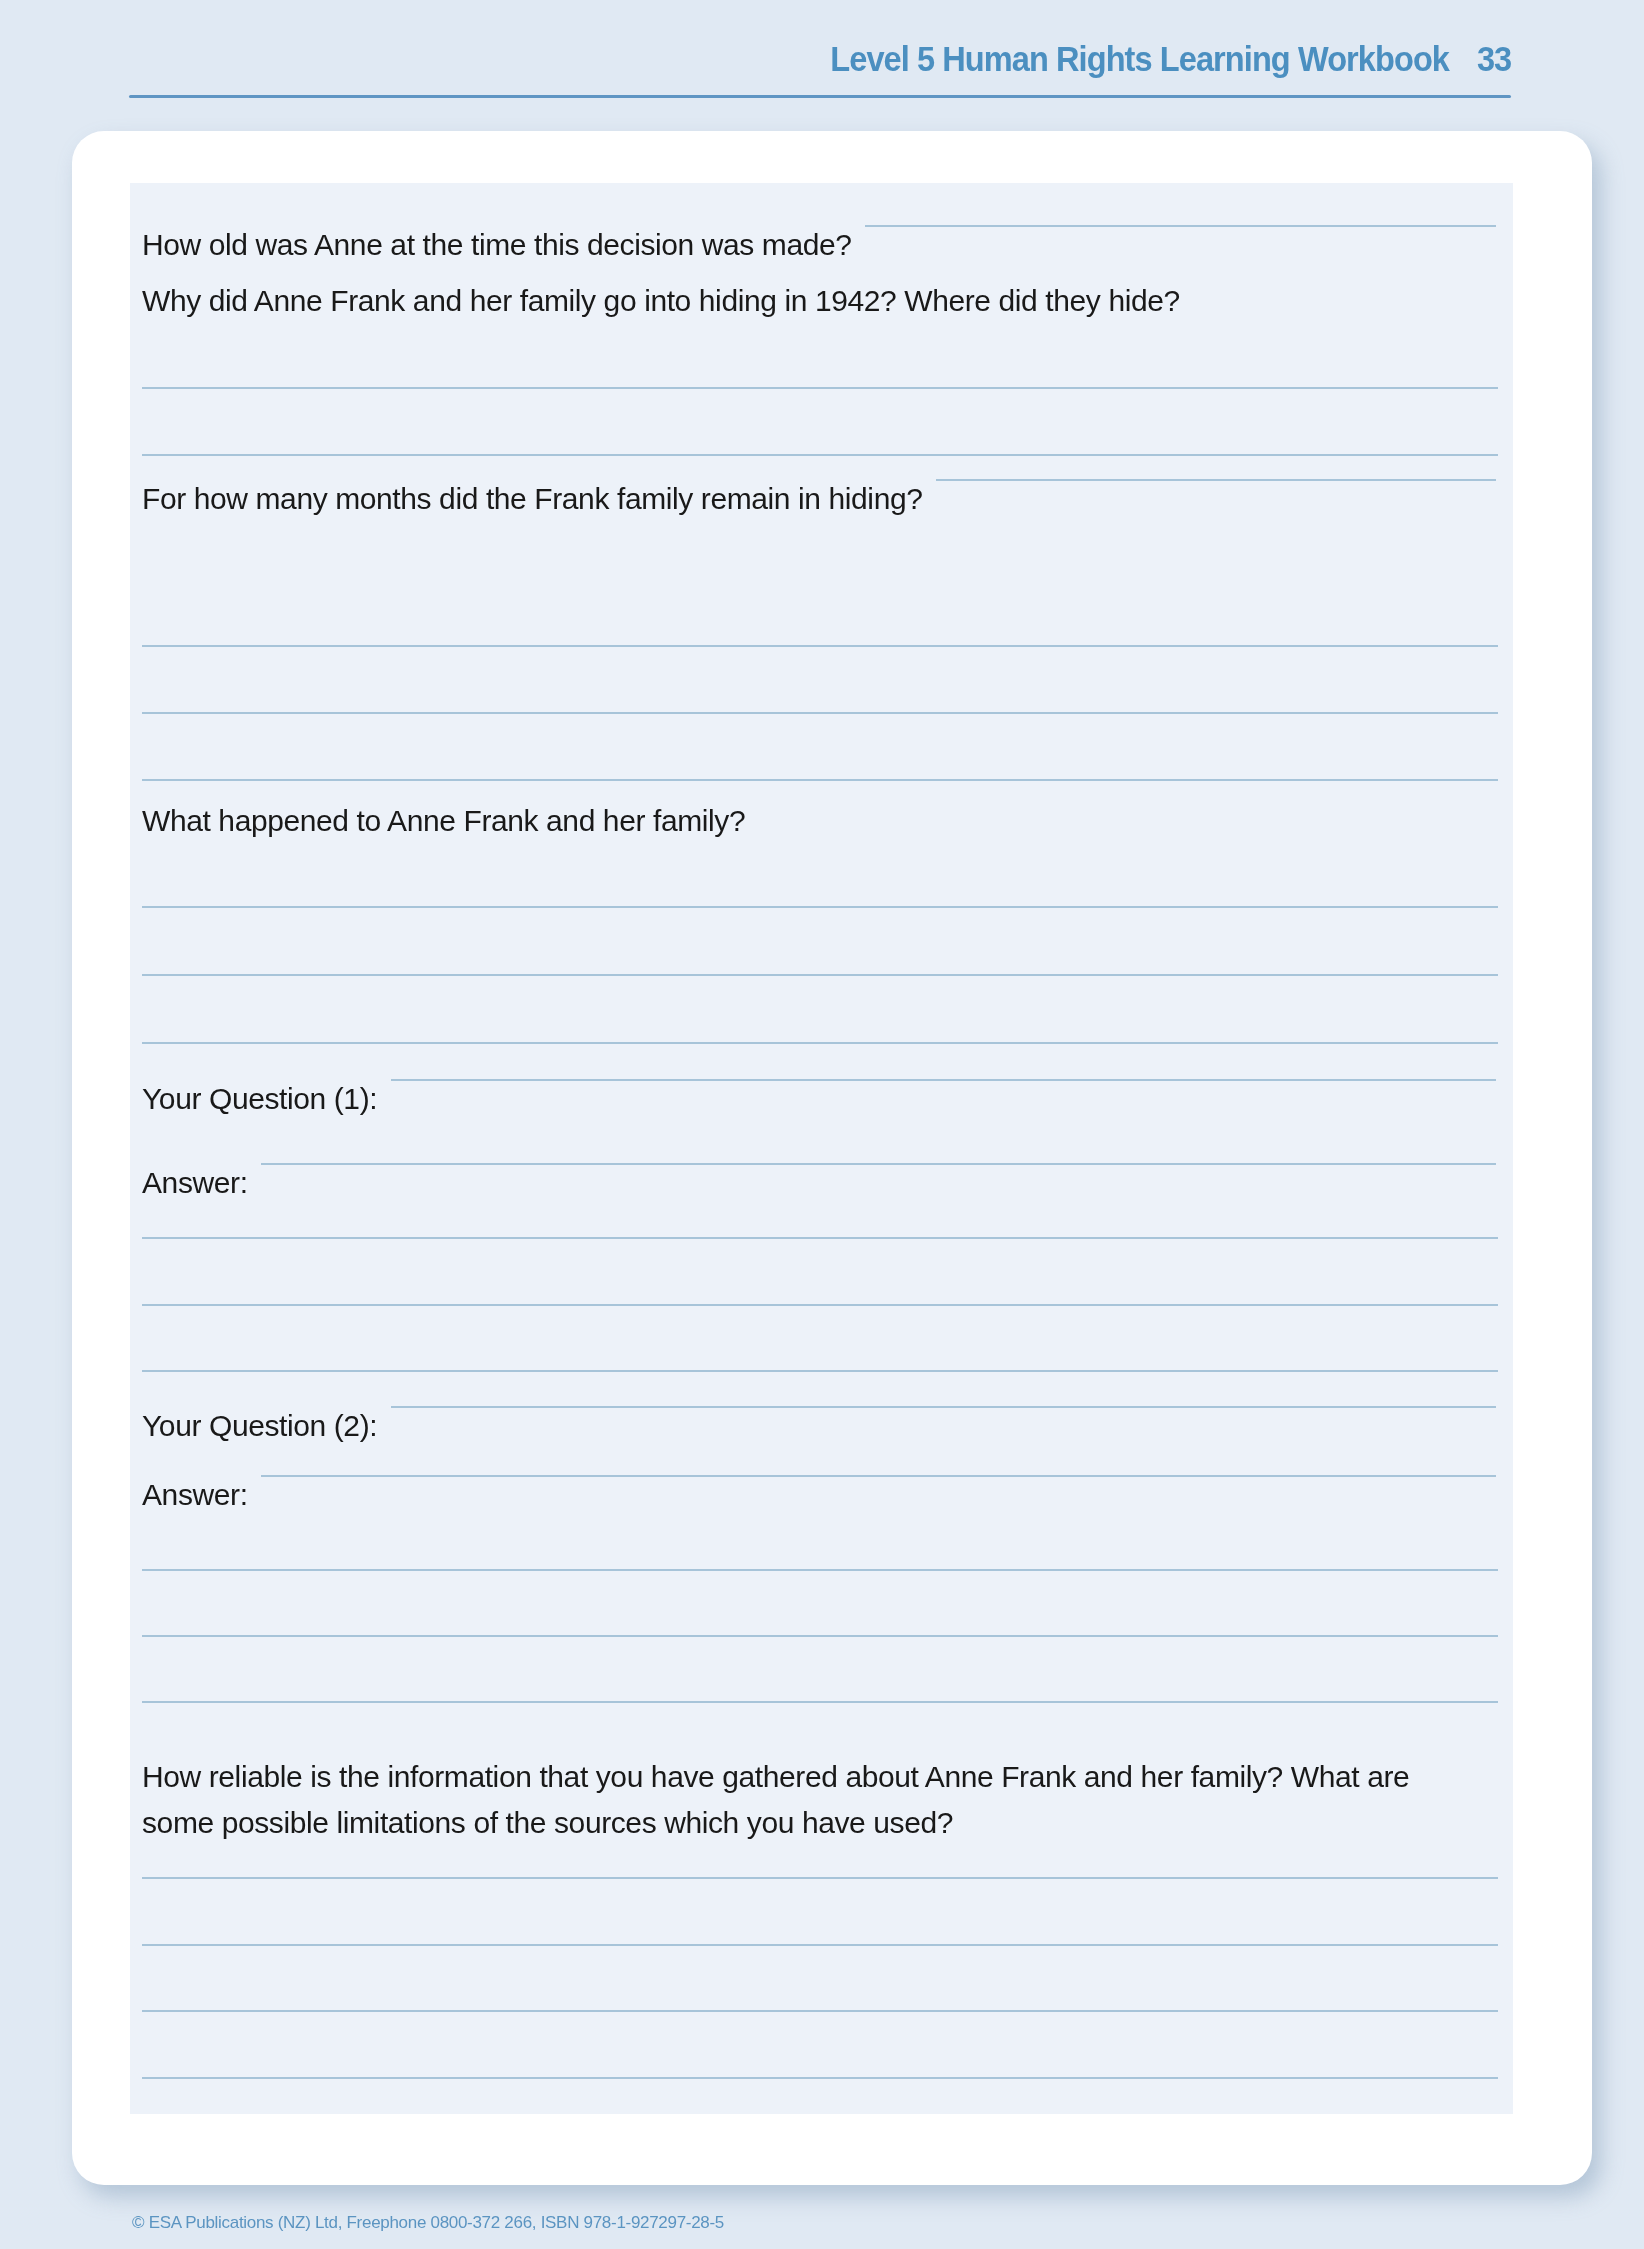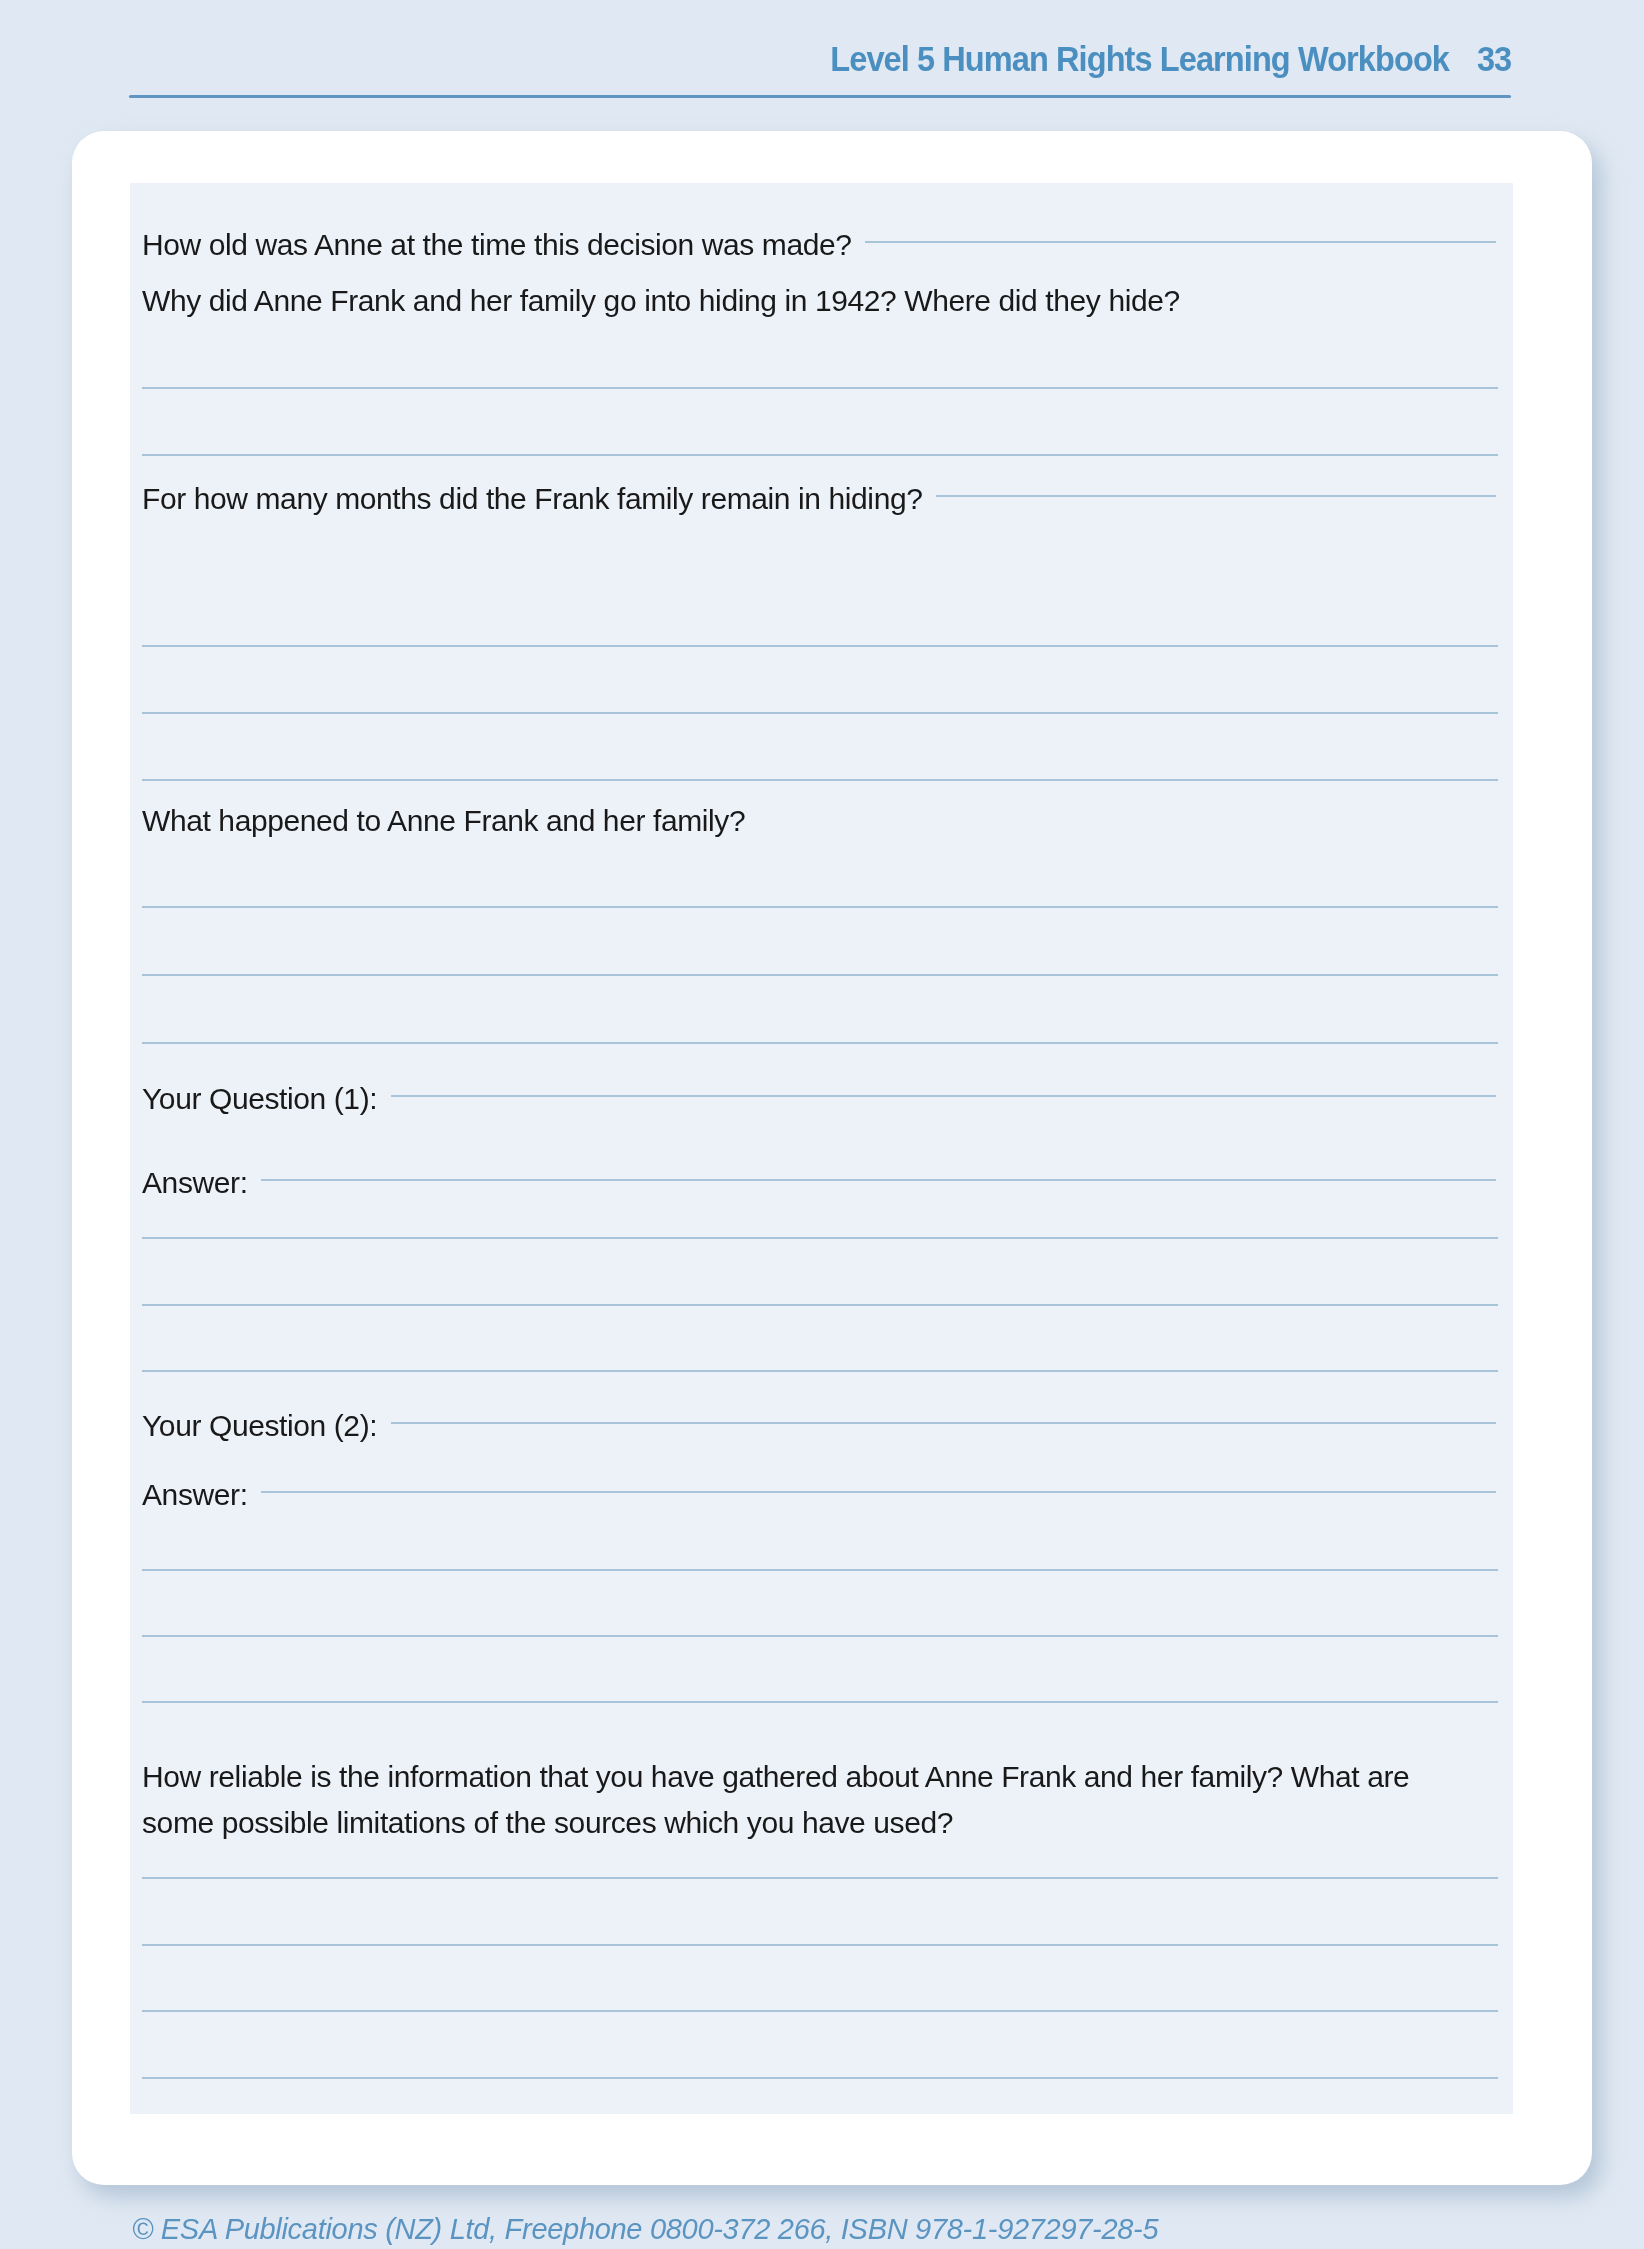--- a/index.html
+++ b/index.html
@@ -70,21 +70,21 @@
     height: 1931px;
     background: var(--panel-bg);
   }
 
   
   .row {
     position: absolute;
     left: 12px;
     right: 15px;
     display: flex;
-    align-items: center;
+    align-items: flex-start;
   }
   .q {
     font-size: 30px;
     line-height: 39px;
     letter-spacing: -0.4px;
     white-space: nowrap;
     color: var(--text-color);
   }
   .para {
     position: absolute;
@@ -109,22 +109,21 @@
     right: 15px;
     height: 0;
     border-top: 2.5px solid var(--line-blue);
   }
 
   
   .footer-imprint {
     position: absolute;
     left: 132px;
     top: 2213px;
-    font-size: 29px;
-    font-style: italic;
+    font-size: 17px;
     letter-spacing: -0.3px;
     color: var(--footer-blue);
     white-space: nowrap;
   }
 </style>
 </head>
 <body>
 
 <div class="page">
 

